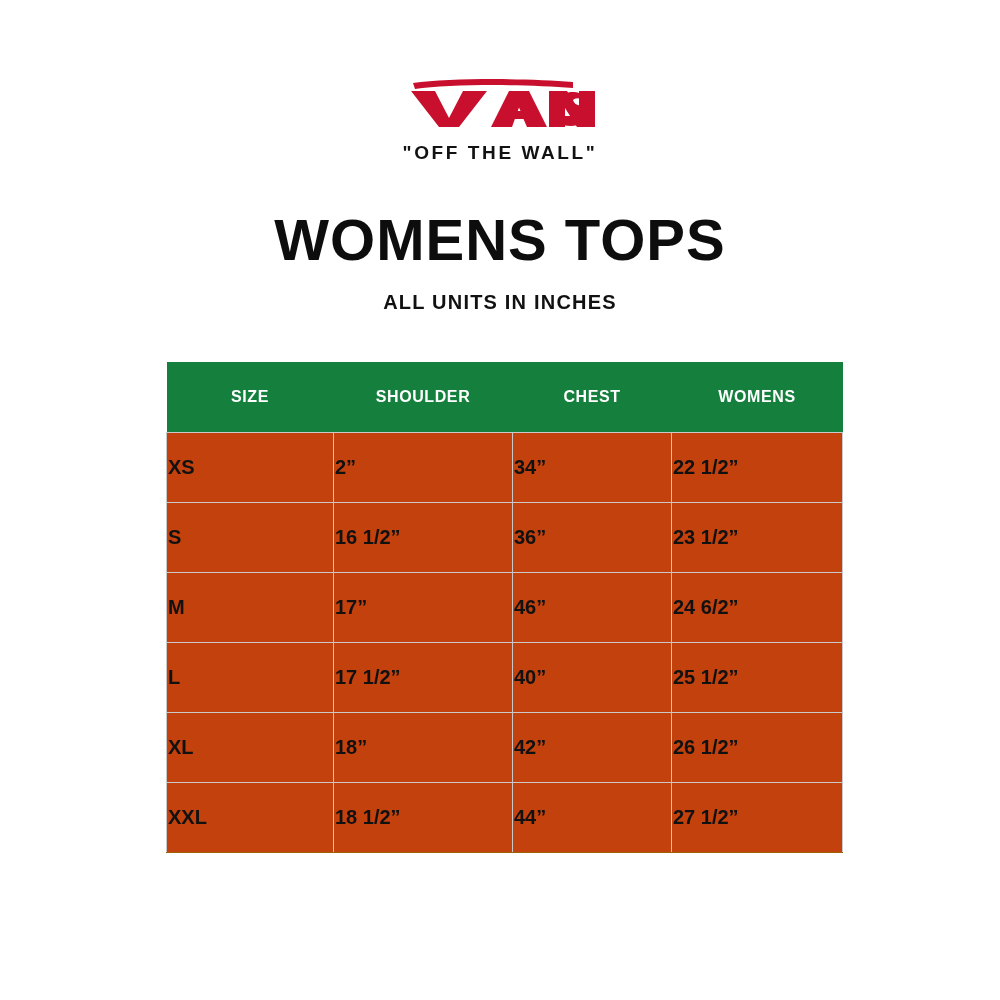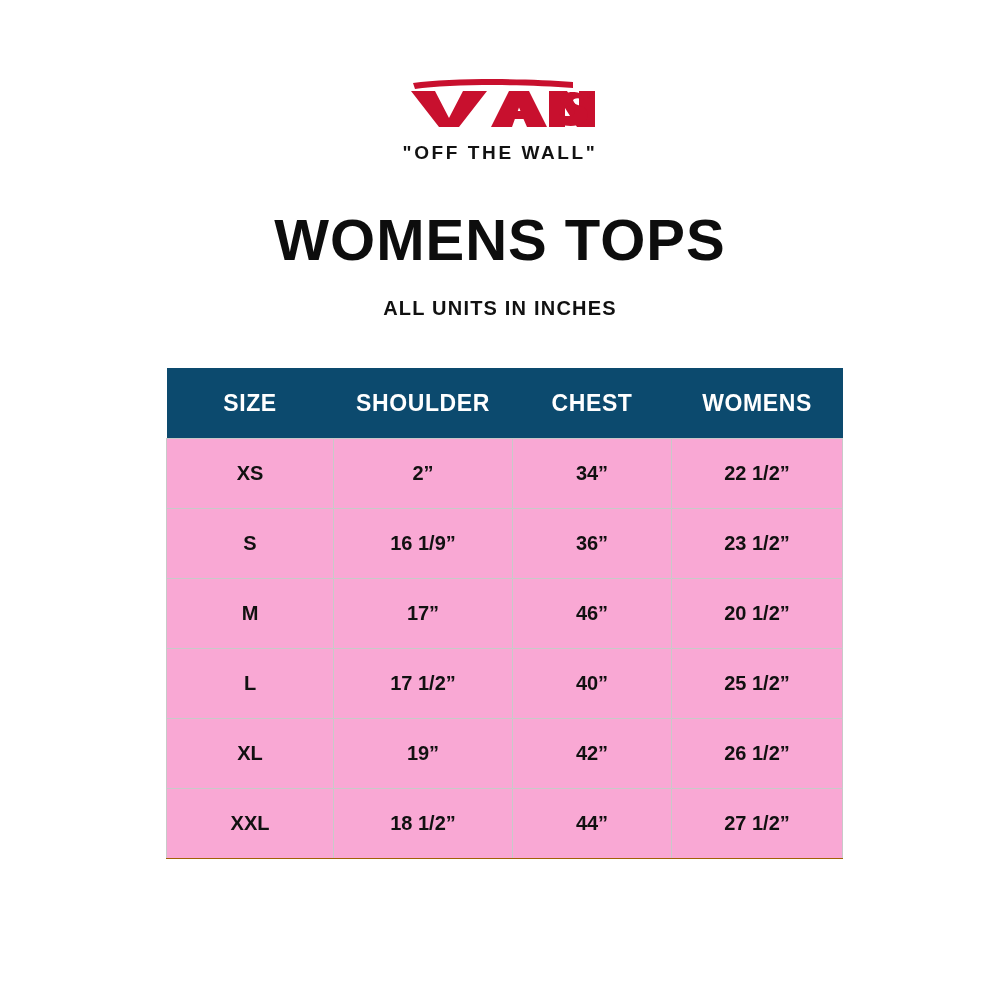--- a/index.html
+++ b/index.html
@@ -54,57 +54,57 @@
   .title {
     margin-top: 47px;
     font-size: 58px;
     font-weight: bold;
     letter-spacing: 1px;
     color: #0d0d0d;
     line-height: 1;
     font-family: "Liberation Sans", sans-serif;
   }
   .subtitle {
-    margin-top: 28px;
+    margin-top: 22px;
     font-size: 20px;
     font-weight: bold;
     letter-spacing: 1.2px;
     color: #111111;
   }
 
   
   .table-wrap {
     margin-top: 48px;
     width: 668px;
   }
   table.size-chart {
     width: 100%;
     border-collapse: collapse;
     table-layout: fixed;
   }
   table.size-chart thead th {
-    background: #0c4a6e;
+    background: #15803d;
     color: #ffffff;
-    font-size: 23px;
+    font-size: 16px;
     font-weight: bold;
     letter-spacing: 0.6px;
     height: 68px;
     text-align: center;
     border: none;
     vertical-align: middle;
   }
   table.size-chart tbody td {
     height: 67px;
-    text-align: center;
+    text-align: left;
     vertical-align: middle;
     font-size: 20px;
     font-weight: bold;
     color: #111111;
     border: 1px solid #c9c9c9;
-    background: #f9a8d4;
+    background: #c2410c;
   }
   table.size-chart tbody tr td:first-child {
     border-left: 1px solid #c9c9c9;
   }
   table.size-chart tbody tr:last-child td {
     border-bottom: 1px solid #a16207;
   }
 </style>
 </head>
 <body>
@@ -150,39 +150,39 @@
       </thead>
       <tbody>
         <tr>
           <td>XS</td>
           <td>2”</td>
           <td>34”</td>
           <td>22 1/2”</td>
         </tr>
         <tr>
           <td>S</td>
-          <td>16 1/9”</td>
+          <td>16 1/2”</td>
           <td>36”</td>
           <td>23 1/2”</td>
         </tr>
         <tr>
           <td>M</td>
           <td>17”</td>
           <td>46”</td>
-          <td>20 1/2”</td>
+          <td>24 6/2”</td>
         </tr>
         <tr>
           <td>L</td>
           <td>17 1/2”</td>
           <td>40”</td>
           <td>25 1/2”</td>
         </tr>
         <tr>
           <td>XL</td>
-          <td>19”</td>
+          <td>18”</td>
           <td>42”</td>
           <td>26 1/2”</td>
         </tr>
         <tr>
           <td>XXL</td>
           <td>18 1/2”</td>
           <td>44”</td>
           <td>27 1/2”</td>
         </tr>
       </tbody>

